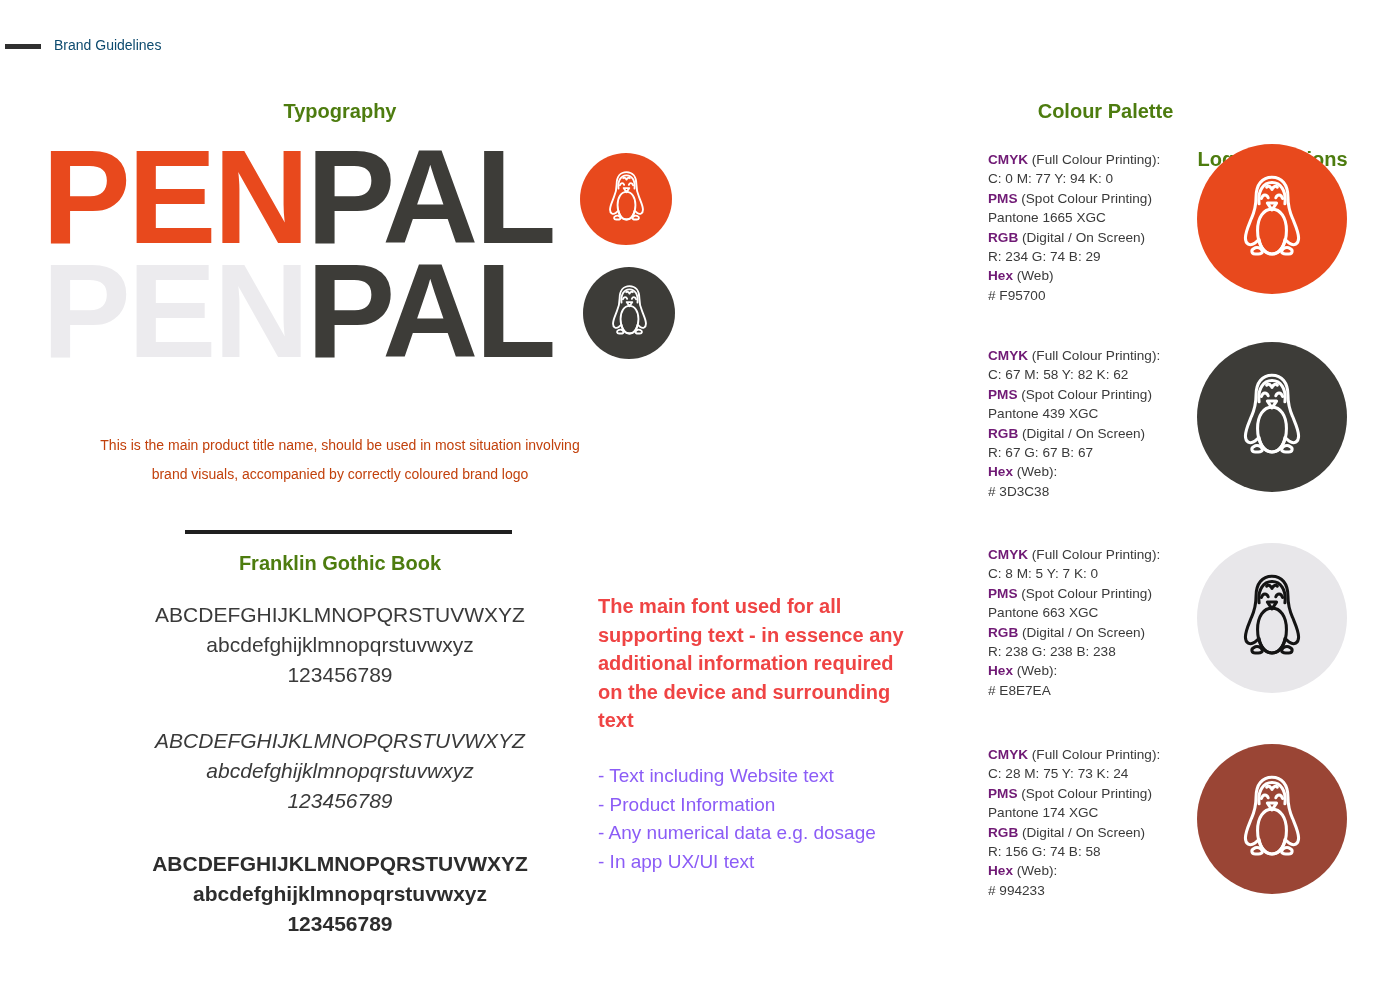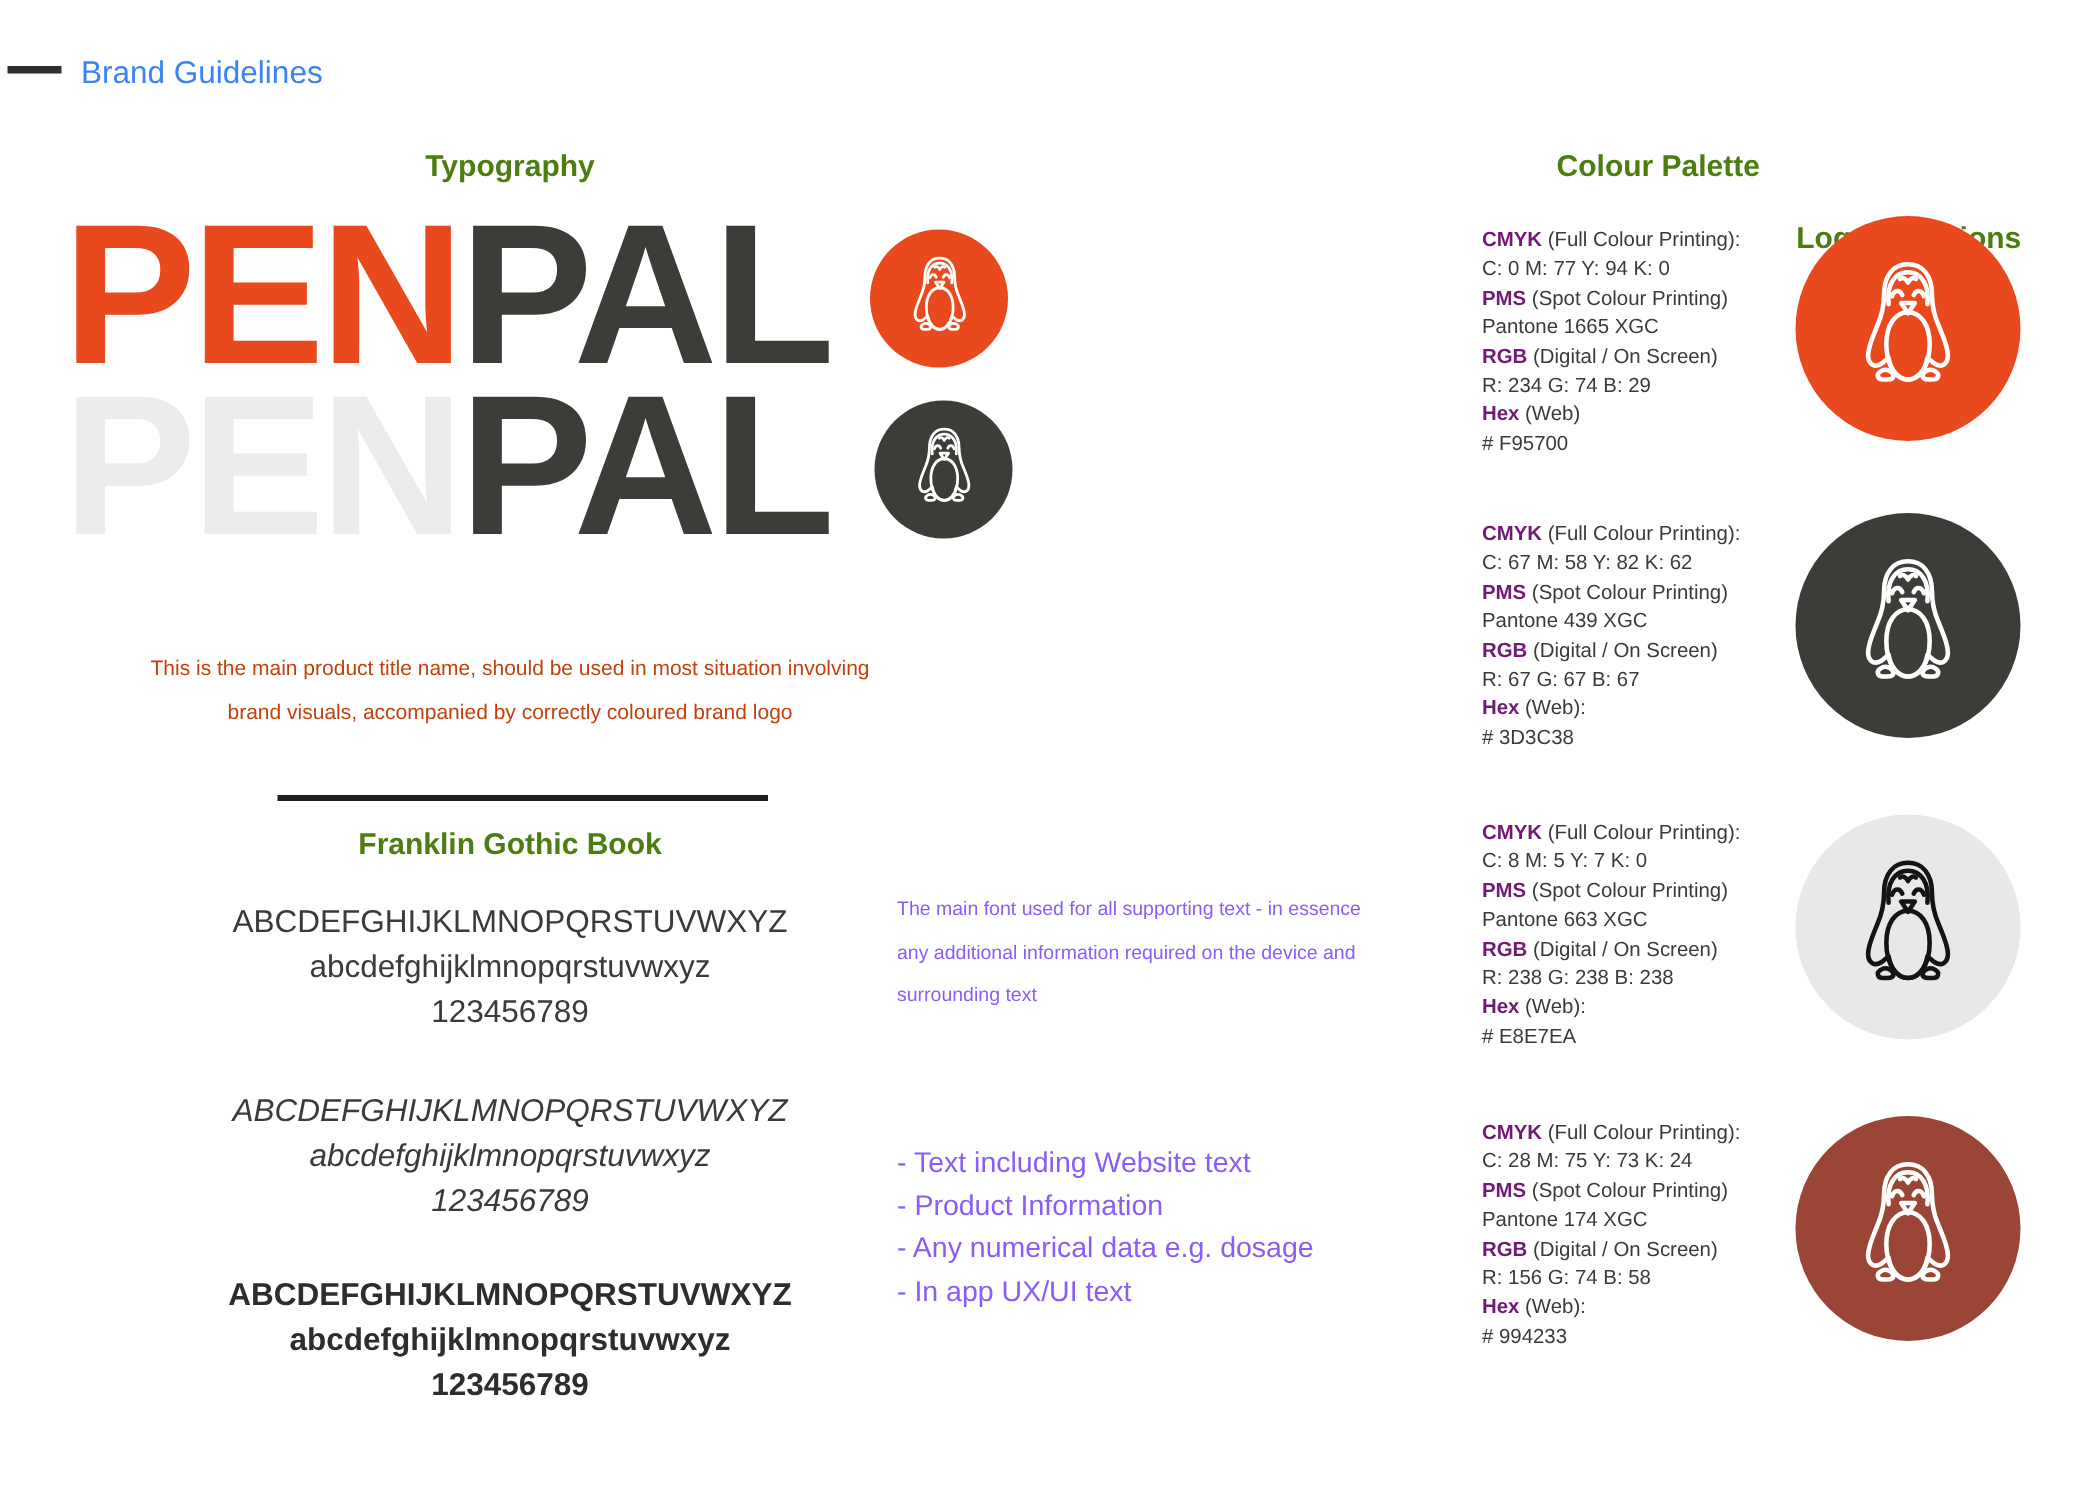--- a/index.html
+++ b/index.html
@@ -10,21 +10,21 @@
     height: 990px;
     background: #ffffff;
     font-family: "Liberation Sans", sans-serif;
     color: #3d3d3d;
     overflow: hidden;
   }
   .abs { position: absolute; }
 
   
   .header-line { left: 5px; top: 44px; width: 36px; height: 5px; background: #2f2f2f; }
-  .header-label { left: 54px; top: 37px; font-size: 21px; color: #3b82f6; }
+  .header-label { left: 54px; top: 37px; font-size: 14px; color: #0c4a6e; }
 
   
   .h-bold { font-weight: 700; color: #4d7c0f; font-size: 20px; text-align: center; }
   .typography-heading { left: 60px; top: 100px; width: 560px; }
   .palette-heading    { left: 1008px; top: 100px; width: 195px; }
   .logos-heading      { left: 1180px; top: 100px; width: 185px; margin-top: 48px; }
 
   
   .wordmark {
     left: 42px;
@@ -54,21 +54,21 @@
   }
   .divider { left: 185px; top: 530px; width: 327px; height: 4px; background: #1f1f1f; }
   .book-heading { left: 60px; top: 552px; width: 560px; }
 
   .font-sample { left: 60px; width: 560px; text-align: center; font-size: 21px; line-height: 30px; color: #3a3a3a; }
   .sample-regular { top: 600px; }
   .sample-italic  { top: 726px; font-style: italic; }
   .sample-bold    { top: 849px; font-weight: 700; color: #2d2d2d; }
 
   
-  .usage-paragraph { left: 598px; top: 592px; width: 318px; font-size: 13px; line-height: 28.5px; color: #8b5cf6; }
+  .usage-paragraph { left: 598px; top: 592px; width: 318px; font-size: 20px; line-height: 28.5px; color: #ef4444; font-weight: bold; }
   .usage-bullets   { left: 598px; top: 762px; width: 318px; font-size: 19px; line-height: 28.5px; color: #8b5cf6; }
 
   
   .spec-block { left: 988px; width: 205px; font-size: 13.6px; line-height: 19.4px; color: #3a3a3a; }
   .spec-block b { color: #701a75; }
   .spec-1 { top: 150px; }
   .spec-2 { top: 346px; }
   .spec-3 { top: 545px; }
   .spec-4 { top: 745px; }
 

